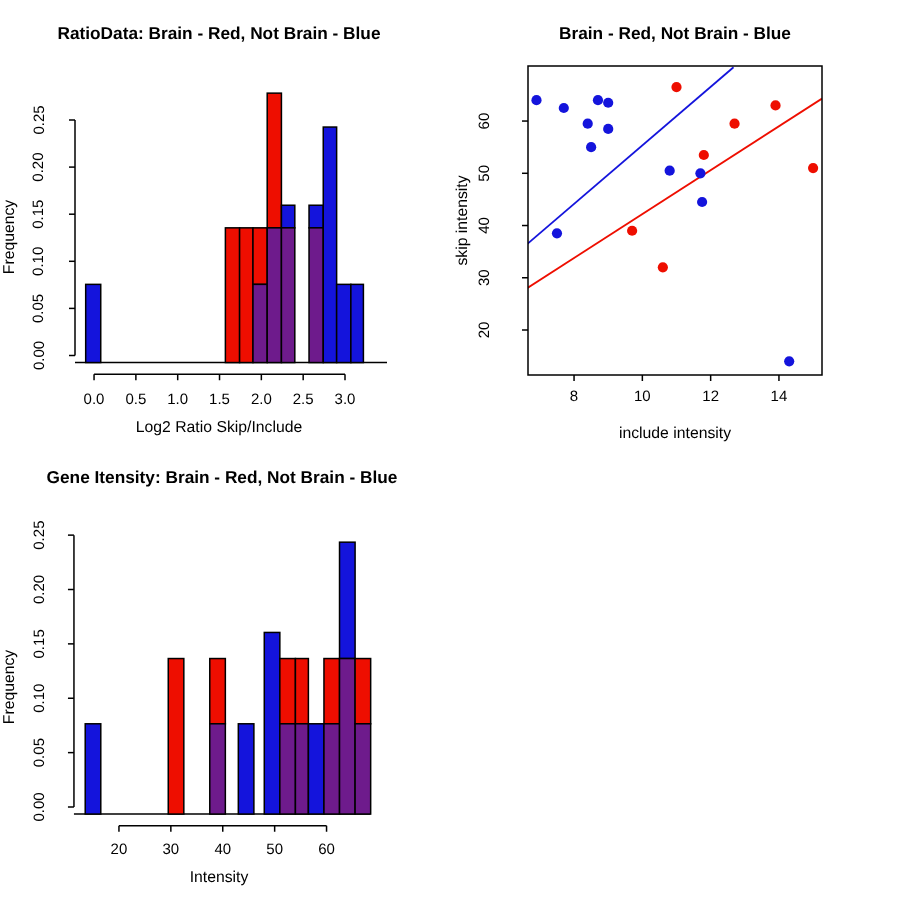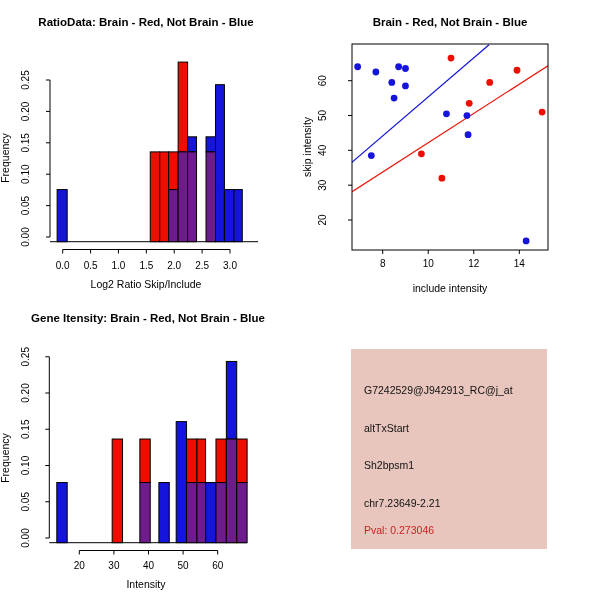--- a/index.html
+++ b/index.html
@@ -172,20 +172,13 @@
       <text x="29" y="129.25" text-anchor="middle" class="tick-label" transform="rotate(-90 29 129.25)">0.15</text>
       <line x1="45.3" y1="93" x2="49.3" y2="93" stroke="#000000"></line>
       <text x="29" y="93" text-anchor="middle" class="tick-label" transform="rotate(-90 29 93)">0.20</text>
       <line x1="45.3" y1="56.75" x2="49.3" y2="56.75" stroke="#000000"></line>
       <text x="29" y="56.75" text-anchor="middle" class="tick-label" transform="rotate(-90 29 56.75)">0.25</text>
       <text x="148" y="22" text-anchor="middle" class="chart-title">Gene Itensity: Brain - Red, Not Brain - Blue</text>
       <text x="146" y="288" text-anchor="middle" class="axis-label">Intensity</text>
       <text x="9" y="158" text-anchor="middle" class="axis-label" transform="rotate(-90 9 158)">Frequency</text>
     </svg>
 
-  <div id="info-panel" style="background: rgb(233, 198, 189);">
-    <div class="info-line" id="info-line-probe" style="color: rgb(17, 17, 17);">G7242529@J942913_RC@j_at</div>
-    <div class="info-line" id="info-line-event" style="color: rgb(17, 17, 17);">altTxStart</div>
-    <div class="info-line" id="info-line-gene" style="color: rgb(17, 17, 17);">Sh2bpsm1</div>
-    <div class="info-line" id="info-line-locus" style="color: rgb(17, 17, 17);">chr7.23649-2.21</div>
-    <div class="info-line" id="info-line-pval" style="color: rgb(204, 34, 34);">Pval: 0.273046</div>
-  </div>
 </div>
 
 </body></html>

